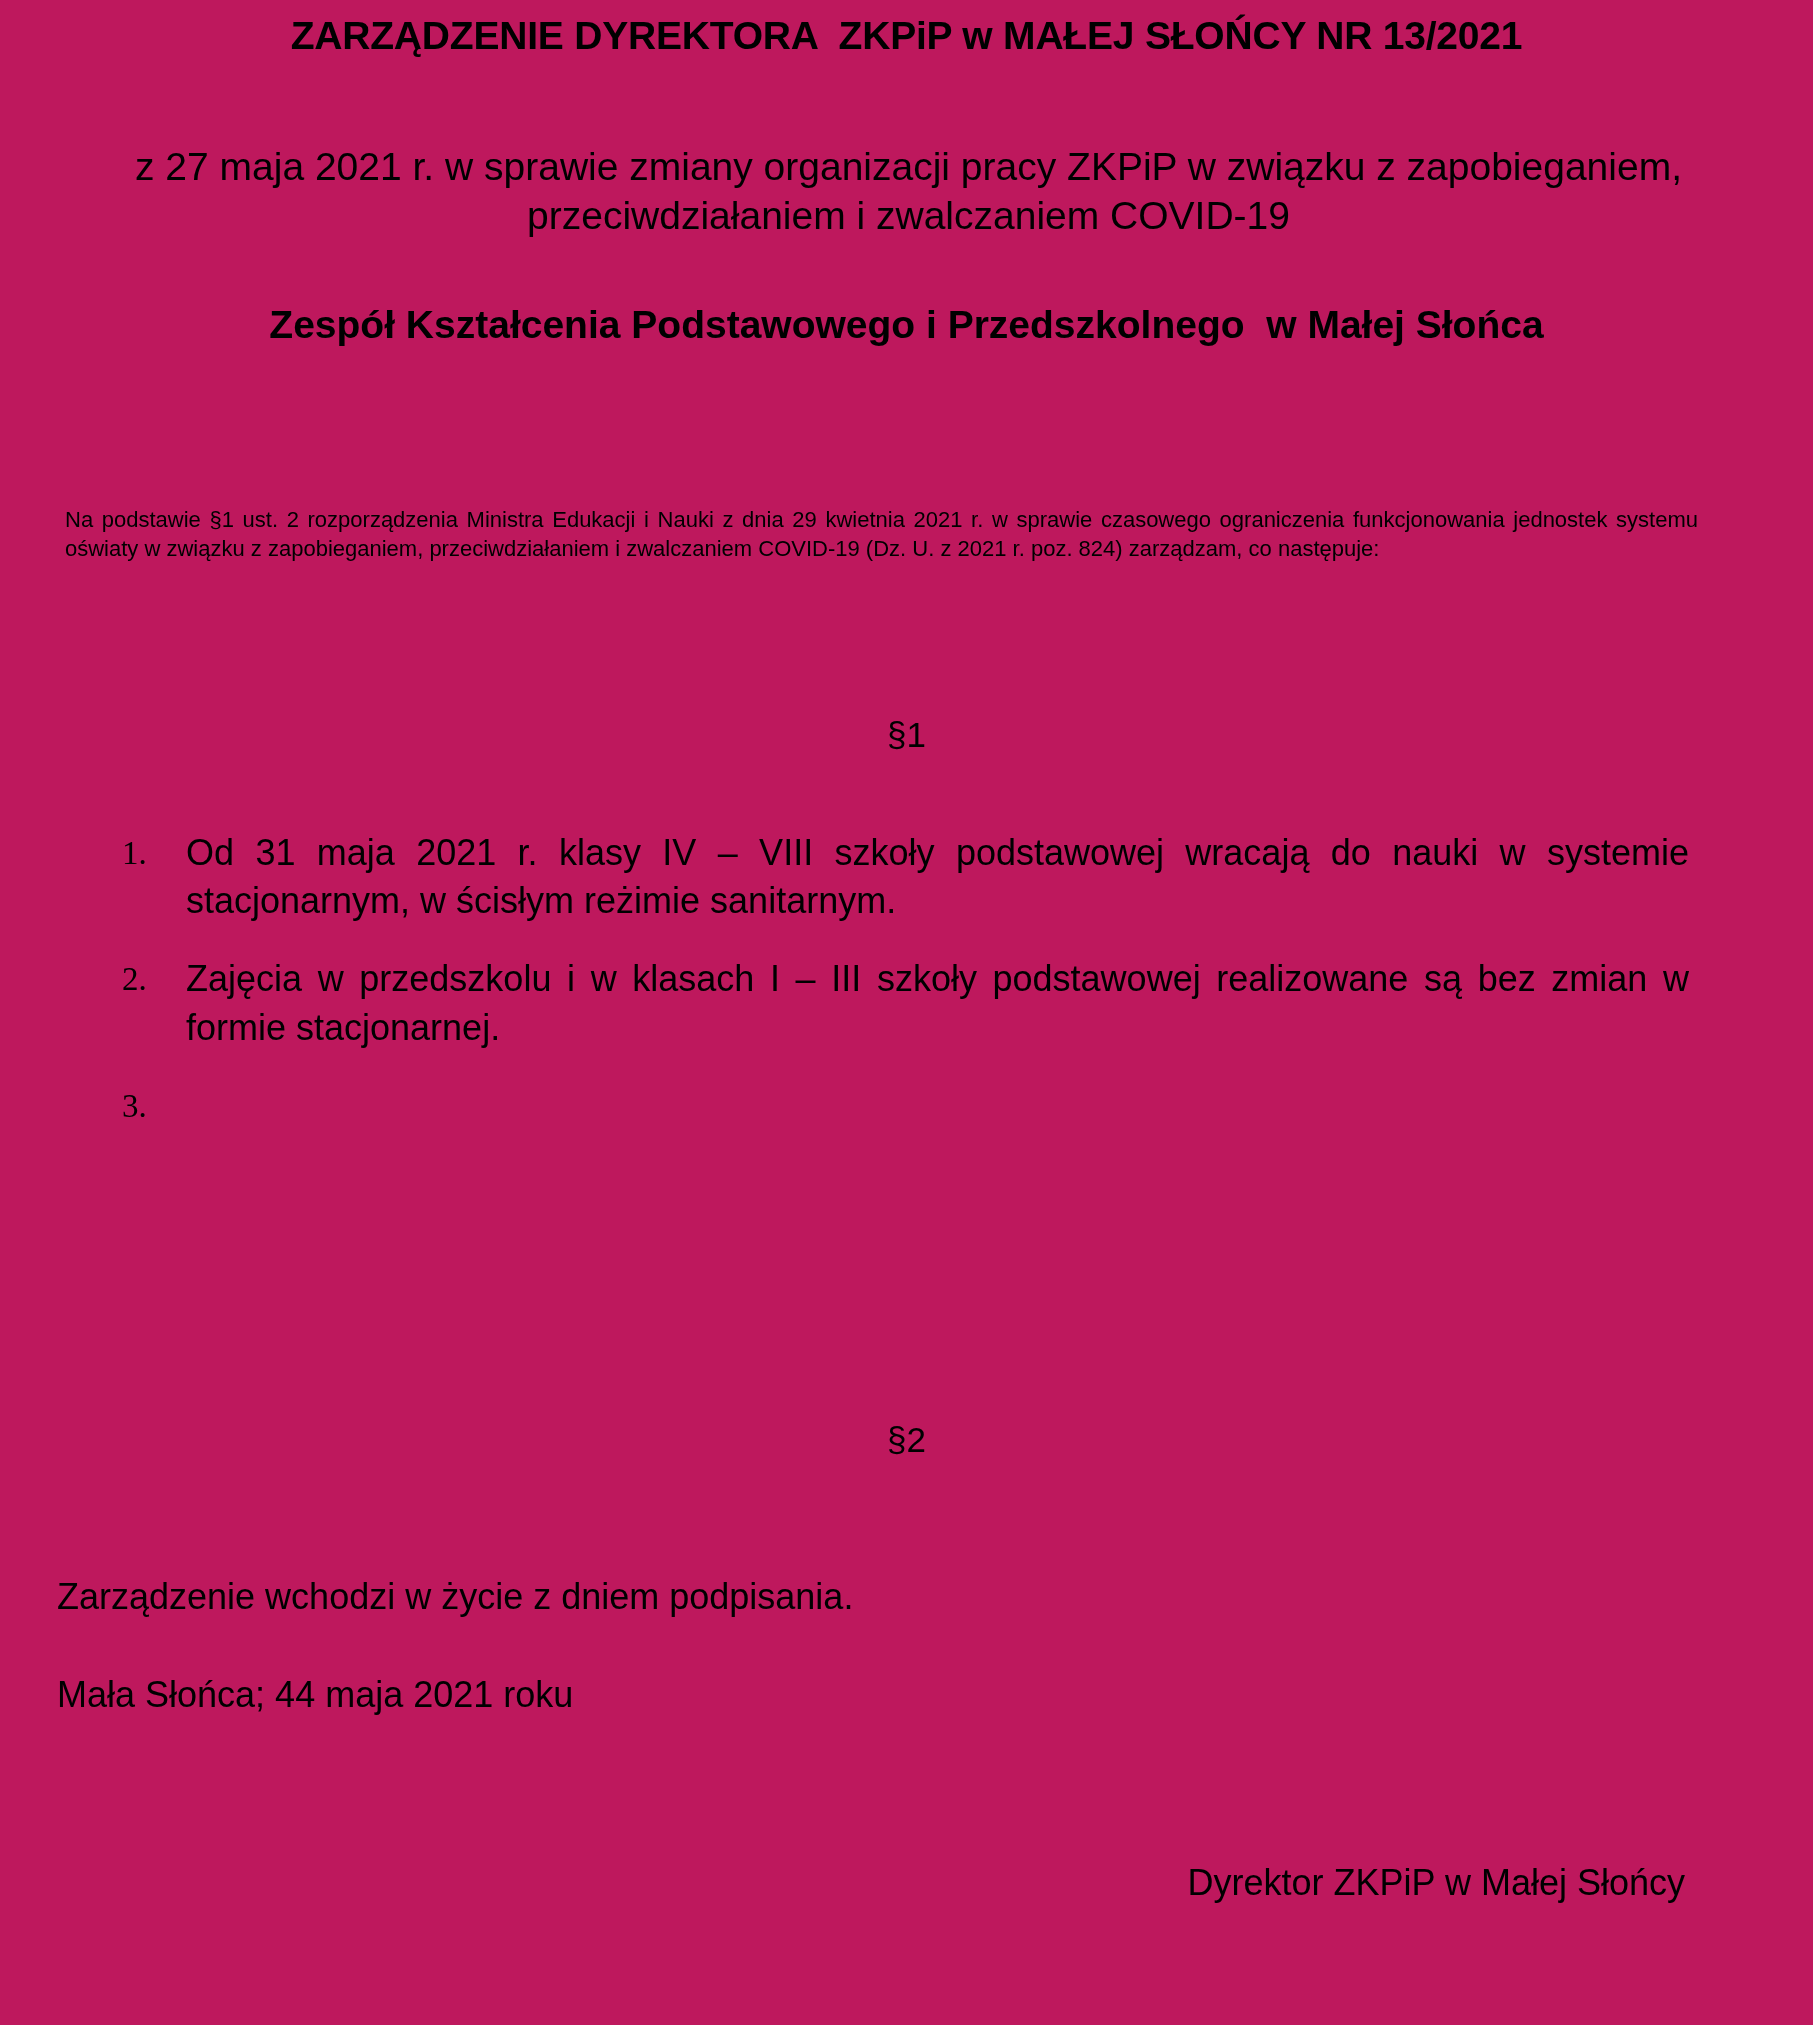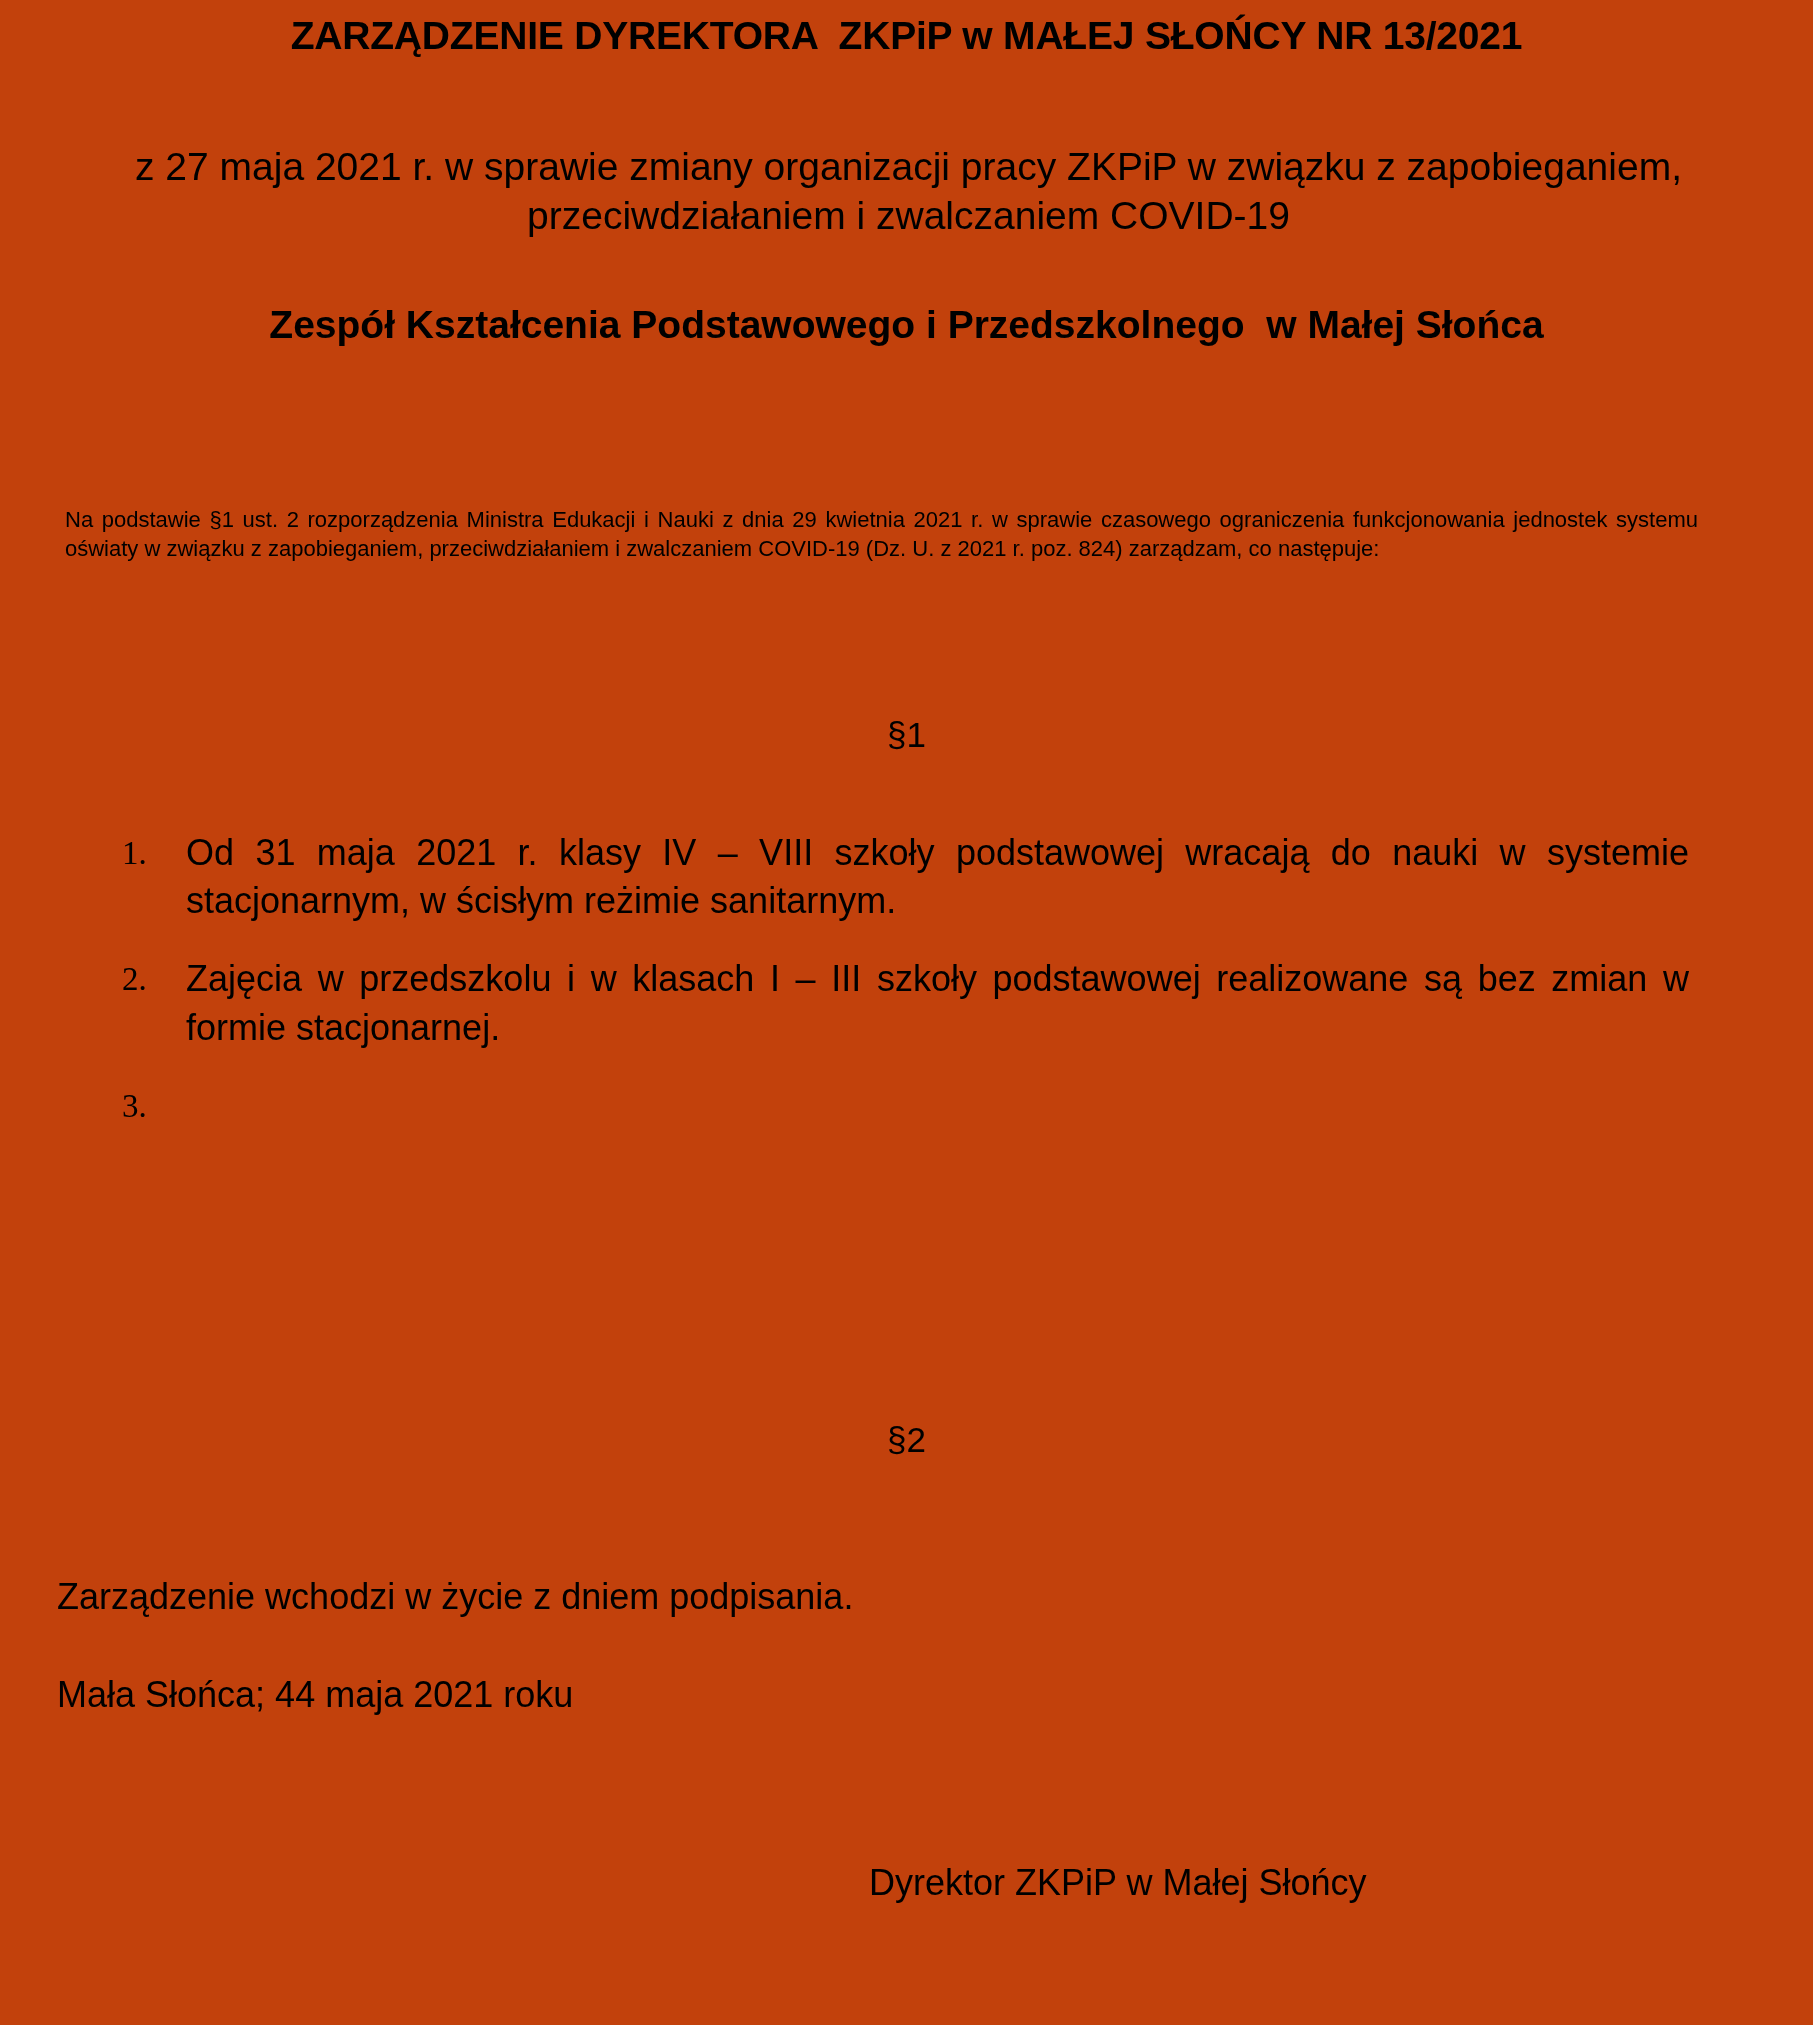--- a/index.html
+++ b/index.html
@@ -14,21 +14,21 @@
     position: relative;
     overflow: hidden;
     font-family: "Liberation Sans", sans-serif;
     color: #000000;
     -webkit-font-smoothing: antialiased;
   }
 
   .page {
     position: absolute;
     inset: 0;
-    background: #c2410c;
+    background: #be185d;
   }
 
   
   .title-block {
     position: absolute;
     left: 0;
     top: 0;
     width: 1813px;
   }
 
@@ -142,21 +142,21 @@
     line-height: 1.3;
   }
   .closing-effect { top: 1538px; }
   .closing-place  { top: 1636px; }
 
   
   .signature {
     position: absolute;
     left: 869px;
     width: 816px;
-    text-align: left;
+    text-align: right;
     font-size: 36px;
     line-height: 1.3;
   }
   .signature-role { top: 1860px; }
   .signature-name { top: 1958px; }
 </style>
 </head>
 <body>
 
 <div class="page">

